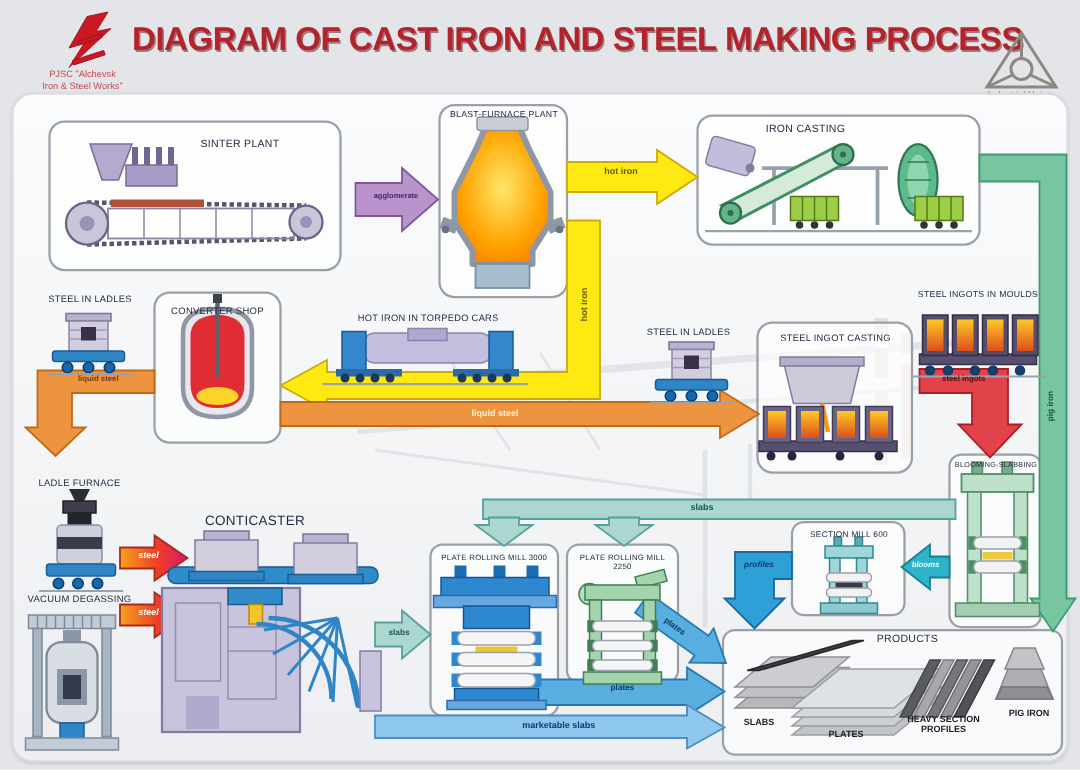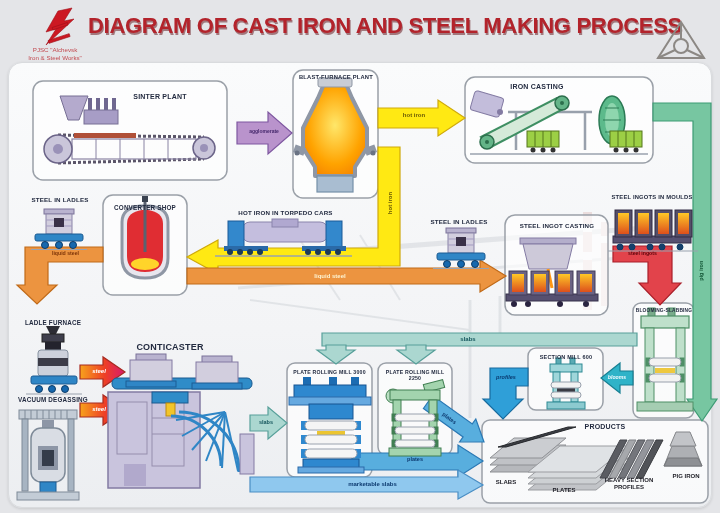--- a/index.html
+++ b/index.html
@@ -2,21 +2,21 @@
 <html><head>
 <meta charset="utf-8">
 <style>
   html,body{margin:0;padding:0;}
   #stage{position:relative;width:720px;height:513px;background:#e4e5e8;overflow:hidden;
          font-family:"Liberation Sans",sans-serif;}
   #panel{position:absolute;left:8px;top:62px;width:702px;height:444px;border-radius:14px;
          background:linear-gradient(180deg,#fafbfc 0%,#f3f4f6 60%,#eceef1 100%);
          border:1px solid #d9dbde;box-shadow:0 1px 3px rgba(0,0,0,.12);}
   svg{position:absolute;left:0;top:0;}
-  .lbl{position:absolute;font-weight:bold;color:#232b40;text-align:center;line-height:1.2;
+  .lbl{position:absolute;font-weight:normal;color:#232b40;text-align:center;line-height:1.2;
        font-size:7px;letter-spacing:.2px;}
   .flbl{position:absolute;font-weight:bold;text-align:center;font-size:6px;line-height:1;}
   .it{font-style:italic;}
   .rotn90{transform:rotate(-90deg);}
   .rot35{transform:rotate(36deg);}
   #title{position:absolute;left:88px;top:13px;width:560px;text-align:center;
          font-size:22px;font-weight:800;color:#b3232b;letter-spacing:-.3px;
          text-shadow:1px 1.5px 0 rgba(96,12,18,.5);white-space:nowrap;}
   .logo-txt{position:absolute;text-align:center;font-size:6.2px;line-height:1.25;}
   #logoL-txt{left:6px;top:46px;width:98px;color:#c24a50;}

